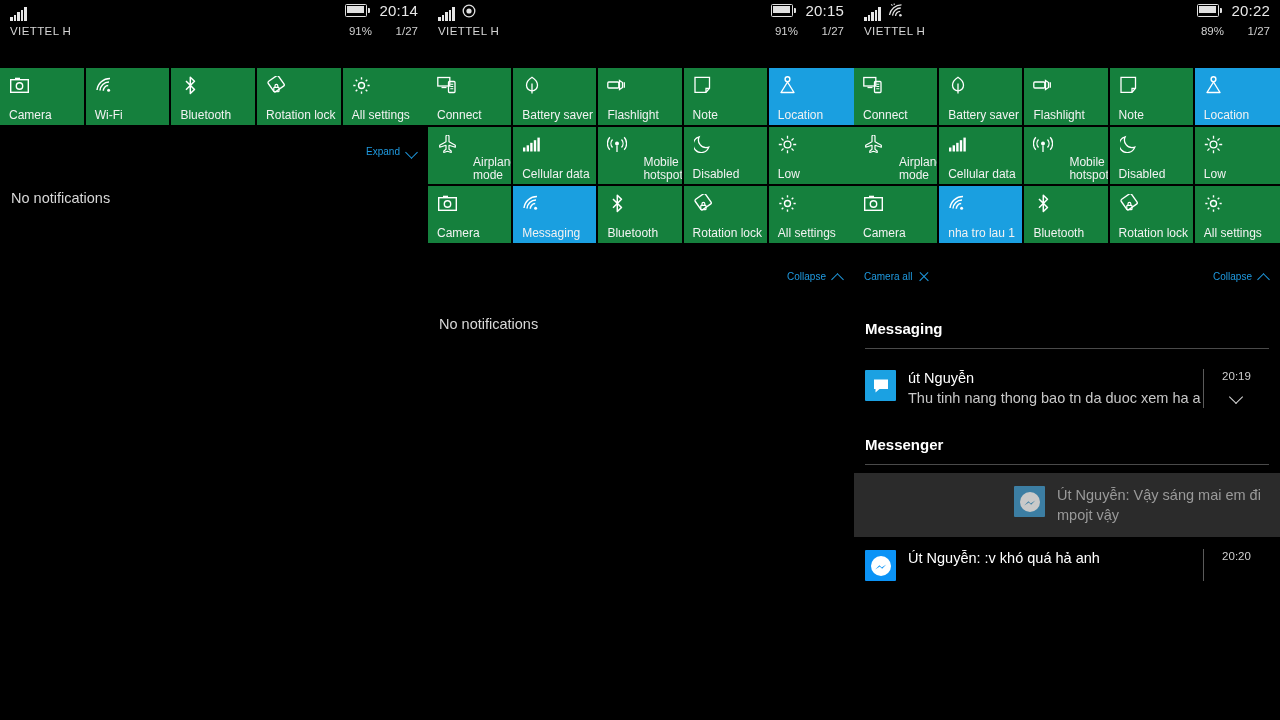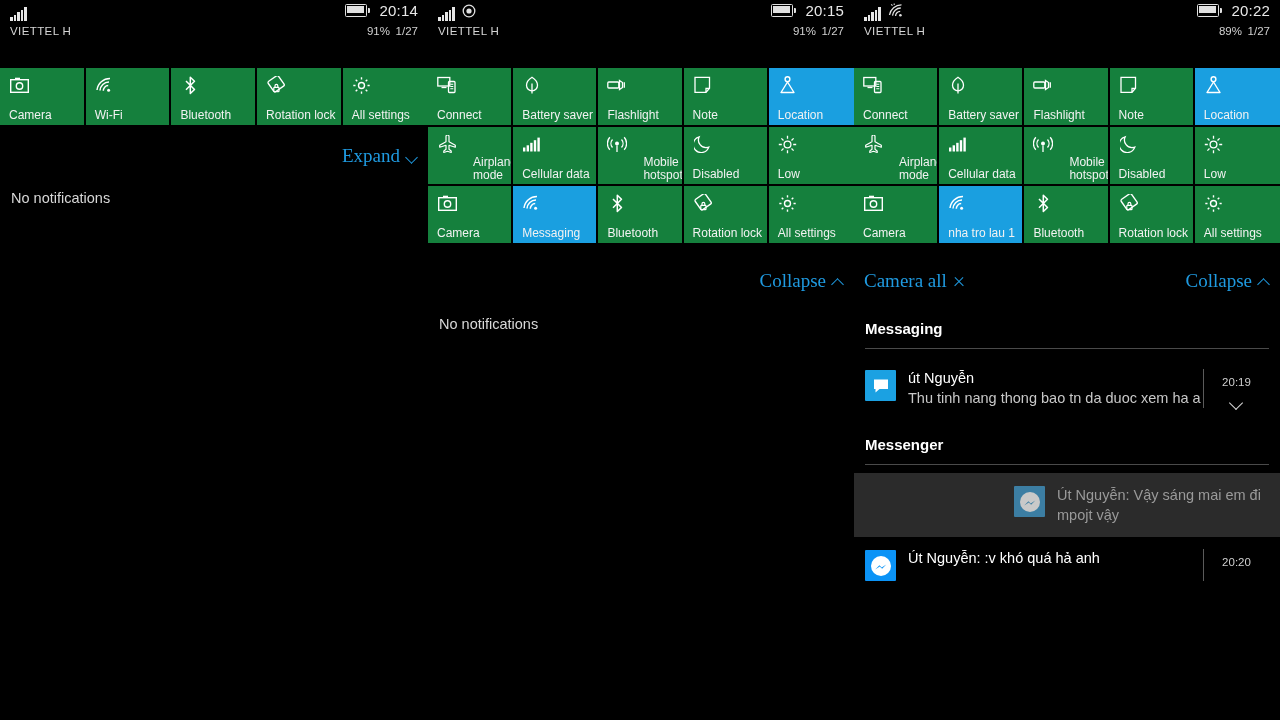--- a/index.html
+++ b/index.html
@@ -27,21 +27,21 @@
     position: absolute; left: 10px; top: 25px;
     font-size: 11.5px; color: #d6d6d6; letter-spacing: 0.4px;
   }
   .sb-right-top {
     position: absolute; right: 10px; top: 2px;
     display: flex; align-items: center; gap: 9px;
   }
   .sb-clock { font-size: 15px; color: #e8e8e8; letter-spacing: 0.2px; }
   .sb-right-bot {
     position: absolute; right: 10px; top: 25px;
-    display: flex; align-items: flex-start; 
+    display: flex; align-items: flex-start; gap: 18px;
     font-size: 11.5px; color: #d0d0d0;
   }
   .sb-date { min-width: 28px; text-align: right; }
 
   
   .ico-signal { display: inline-block; width: 17px; height: 14px; position: relative; }
   .ico-signal i {
     position: absolute; bottom: 0; width: 2.5px; background: #e6e6e6; display: block;
   }
   .ico-signal i:nth-child(1) { left: 0;   height: 4px; }
@@ -93,23 +93,22 @@
   .p1 .tile { width: 84.5px; }
   .p1 .tile:last-child { width: 86px; }
   
   .p2 .tile, .p3 .tile { width: 84px; }
   .p2 .tile:last-child, .p3 .tile:last-child { width: 86px; }
 
   
   .actionrow {
     position: absolute; left: 0; width: 100%;
     height: 22px;
-    font-size: 19px;
+    font-size: 10px;
     color: #1f9ae0;
-    font-family: Liberation Serif, serif;
   }
   .action-left { position: absolute; left: 10px; top: 0; display:flex; align-items:center; gap:6px; cursor:pointer; }
   .action-right { position: absolute; right: 10px; top: 0; display:flex; align-items:center; gap:6px; cursor:pointer; }
   .chev { display:inline-block; width: 12px; height: 12px; position: relative; }
   .chev::before {
     content: ""; position: absolute; left: 1px; top: 3px;
     width: 8px; height: 8px;
     border-right: 1.6px solid #1f9ae0; border-bottom: 1.6px solid #1f9ae0;
     transform: rotate(45deg);
   }
@@ -159,21 +158,21 @@
   .notif-text {
     font-size: 14.5px; color: #c8c8c8; line-height: 20px;
   }
   .notif-row.swiped .notif-title,
   .notif-row.swiped .notif-text { color: #9a9a9a; white-space: normal; }
   .notif-right {
     flex: 0 0 66px; position: relative; display:flex; flex-direction: column;
     align-items: center; padding-top: 1px;
     border-left: 1px solid #5a5a5a;
   }
-  .notif-time { font-size: 11.5px; color: #cfcfcf; margin-top: 6px; }
+  .notif-time { font-size: 11.5px; color: #cfcfcf; }
   .notif-chev {
     margin-top: 10px; width: 14px; height: 9px; position: relative;
   }
   .notif-chev::before {
     content:""; position:absolute; left:1px; top:0;
     width: 9px; height: 9px;
     border-right: 1.5px solid #d6d6d6; border-bottom: 1.5px solid #d6d6d6;
     transform: rotate(45deg);
   }
 </style>

